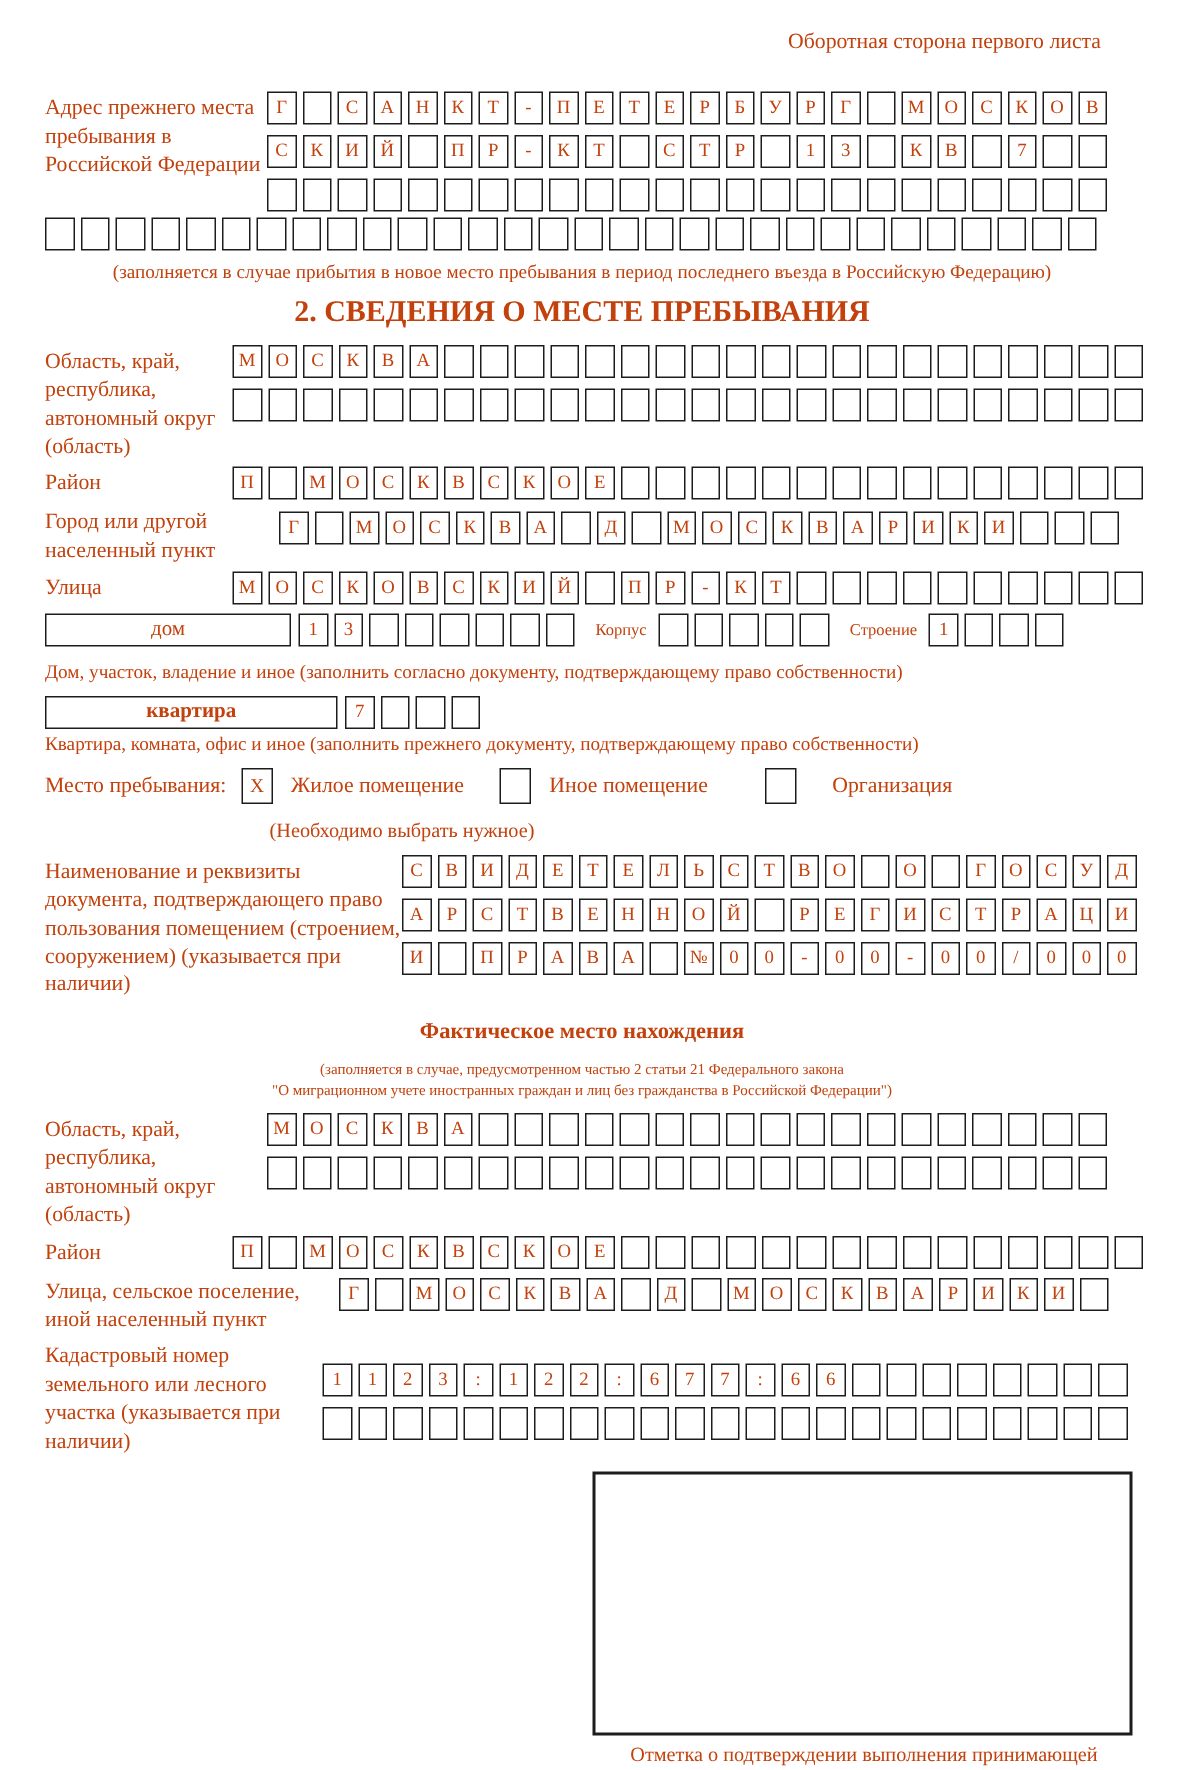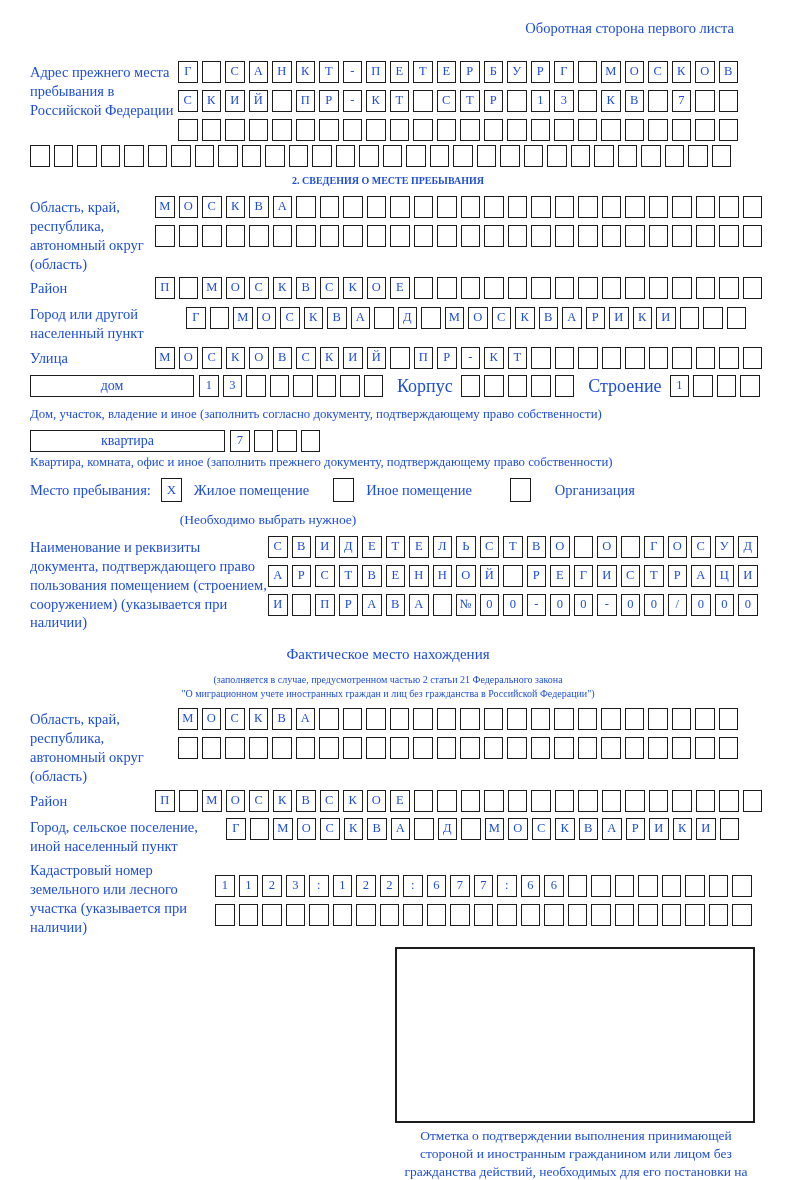--- a/index.html
+++ b/index.html
@@ -2,55 +2,55 @@
 <html><head>
 <meta charset="utf-8">
 <style>
   html,body{margin:0;padding:0;background:#fff;}
   .page{
     position:relative;
     width:776px;height:1180px;
     box-sizing:border-box;
     padding:14px 30px 0 30px;
     font-family:"Liberation Serif","DejaVu Serif",serif;
-    color:#1d4ed8;
+    color:#c2410c;
     overflow:hidden;
   }
   .hdr{ text-align:right; font-size:14.5px; margin:6px 12px 24px 0; }
   .frow{ display:flex; align-items:flex-start; margin-bottom:4px; }
   .lbl{ font-size:14.5px; line-height:1.3; flex-shrink:0; padding-top:2px;}
   .w148{width:148px;} .w125{width:125px;} .w156{width:156px;} .w196{width:196px;}
   .w185{width:185px;} .w232{width:238px;}
   .rows{flex:1;}
   .boxrow{ display:flex; margin-bottom:7px; }
   .boxrow:last-child{margin-bottom:0;}
   .cb{
     display:inline-block; box-sizing:border-box;
     width:19.5px; height:22px; margin-right:4px;
     border:1.6px solid #1c1c1c;
     font-size:12.5px; line-height:19px; text-align:center;
     flex-shrink:0;
   }
   .caption{ font-size:12.8px; margin:2px 0 8px 0; }
   .center{ text-align:center; }
-  .sec-title{ font-size:10px; font-weight:bold; text-align:center; margin:8px 0 10px 0; }
+  .sec-title{ font-size:20px; font-weight:bold; text-align:center; margin:8px 0 10px 0; }
   .inline-row{ display:flex; align-items:flex-start; margin-bottom:3px; }
   .named-box{
     box-sizing:border-box; border:1.6px solid #1c1c1c; height:22px;
     text-align:center; font-size:14px; line-height:19px; margin-right:5px; flex-shrink:0;
   }
-  .w164{width:164px;} .w195{width:195px;}
-  .small-lbl{ font-size:18px; line-height:22px; margin:0 8px 0 10px; flex-shrink:0;}
+  .w164{width:164px;} .w195{width:195px;font-weight:bold;}
+  .small-lbl{ font-size:11px; line-height:22px; margin:0 8px 0 10px; flex-shrink:0;}
   .stay{ font-size:14.5px; margin-top:8px; }
   .stay .opt-lbl{ line-height:24px; margin:0 10px 0 8px; }
   .stay .boxrow .cb{ width:21px; height:24px; line-height:21px; font-size:13px;}
   .stay-lbl{ line-height:24px; margin-right:10px; }
   .sub-center{ font-size:13.5px; text-align:center; margin:1px 0 8px 0;}
   .notes{ font-size:10px; text-align:center; line-height:1.35; margin-bottom:8px;}
-  .big-title{ font-size:15px; font-weight:normal; text-align:center; margin:14px 0 10px 0;}
+  .big-title{ font-size:15px; font-weight:bold; text-align:center; margin:14px 0 10px 0;}
   .stamp-wrap{ margin-left:365px; width:362px; }
   .stamp-box{ box-sizing:border-box; width:360px; height:176px; border:2px solid #1c1c1c; margin-top:10px;}
   .stamp-caption{ font-size:13.5px; text-align:center; line-height:1.35; margin-top:4px;}
   .mt16{margin-top:16px;}
 </style>
 </head>
 <body>
 
 <div class="page">
 
@@ -164,20 +164,21 @@
       <span class="cb"></span>
       <span class="cb"></span>
       <span class="cb"></span>
       <span class="cb"></span>
       <span class="cb"></span>
       <span class="cb"></span>
       <span class="cb"></span>
       <span class="cb"></span>
       <span class="cb"></span>
     </div>
+  <div class="caption center">(заполняется в случае прибытия в новое место пребывания в период последнего въезда в Российскую Федерацию)</div>
 
   <div class="sec-title">2. СВЕДЕНИЯ О МЕСТЕ ПРЕБЫВАНИЯ</div>
 
   <div class="frow">
     <div class="lbl w125">Область, край, республика, автономный округ (область)</div>
     <div class="rows">
       <div class="boxrow">
           <span class="cb">М</span>
           <span class="cb">О</span>
           <span class="cb">С</span>
@@ -553,21 +554,21 @@
         <span class="cb"></span>
         <span class="cb"></span>
         <span class="cb"></span>
         <span class="cb"></span>
         <span class="cb"></span>
         <span class="cb"></span>
       </div>
   </div>
 
   <div class="frow">
-    <div class="lbl w196">Город, сельское поселение, иной населенный пункт</div>
+    <div class="lbl w196">Улица, сельское поселение, иной населенный пункт</div>
     <div class="boxrow" style="margin-top:2px">
         <span class="cb">Г</span>
         <span class="cb"></span>
         <span class="cb">М</span>
         <span class="cb">О</span>
         <span class="cb">С</span>
         <span class="cb">К</span>
         <span class="cb">В</span>
         <span class="cb">А</span>
         <span class="cb"></span>

